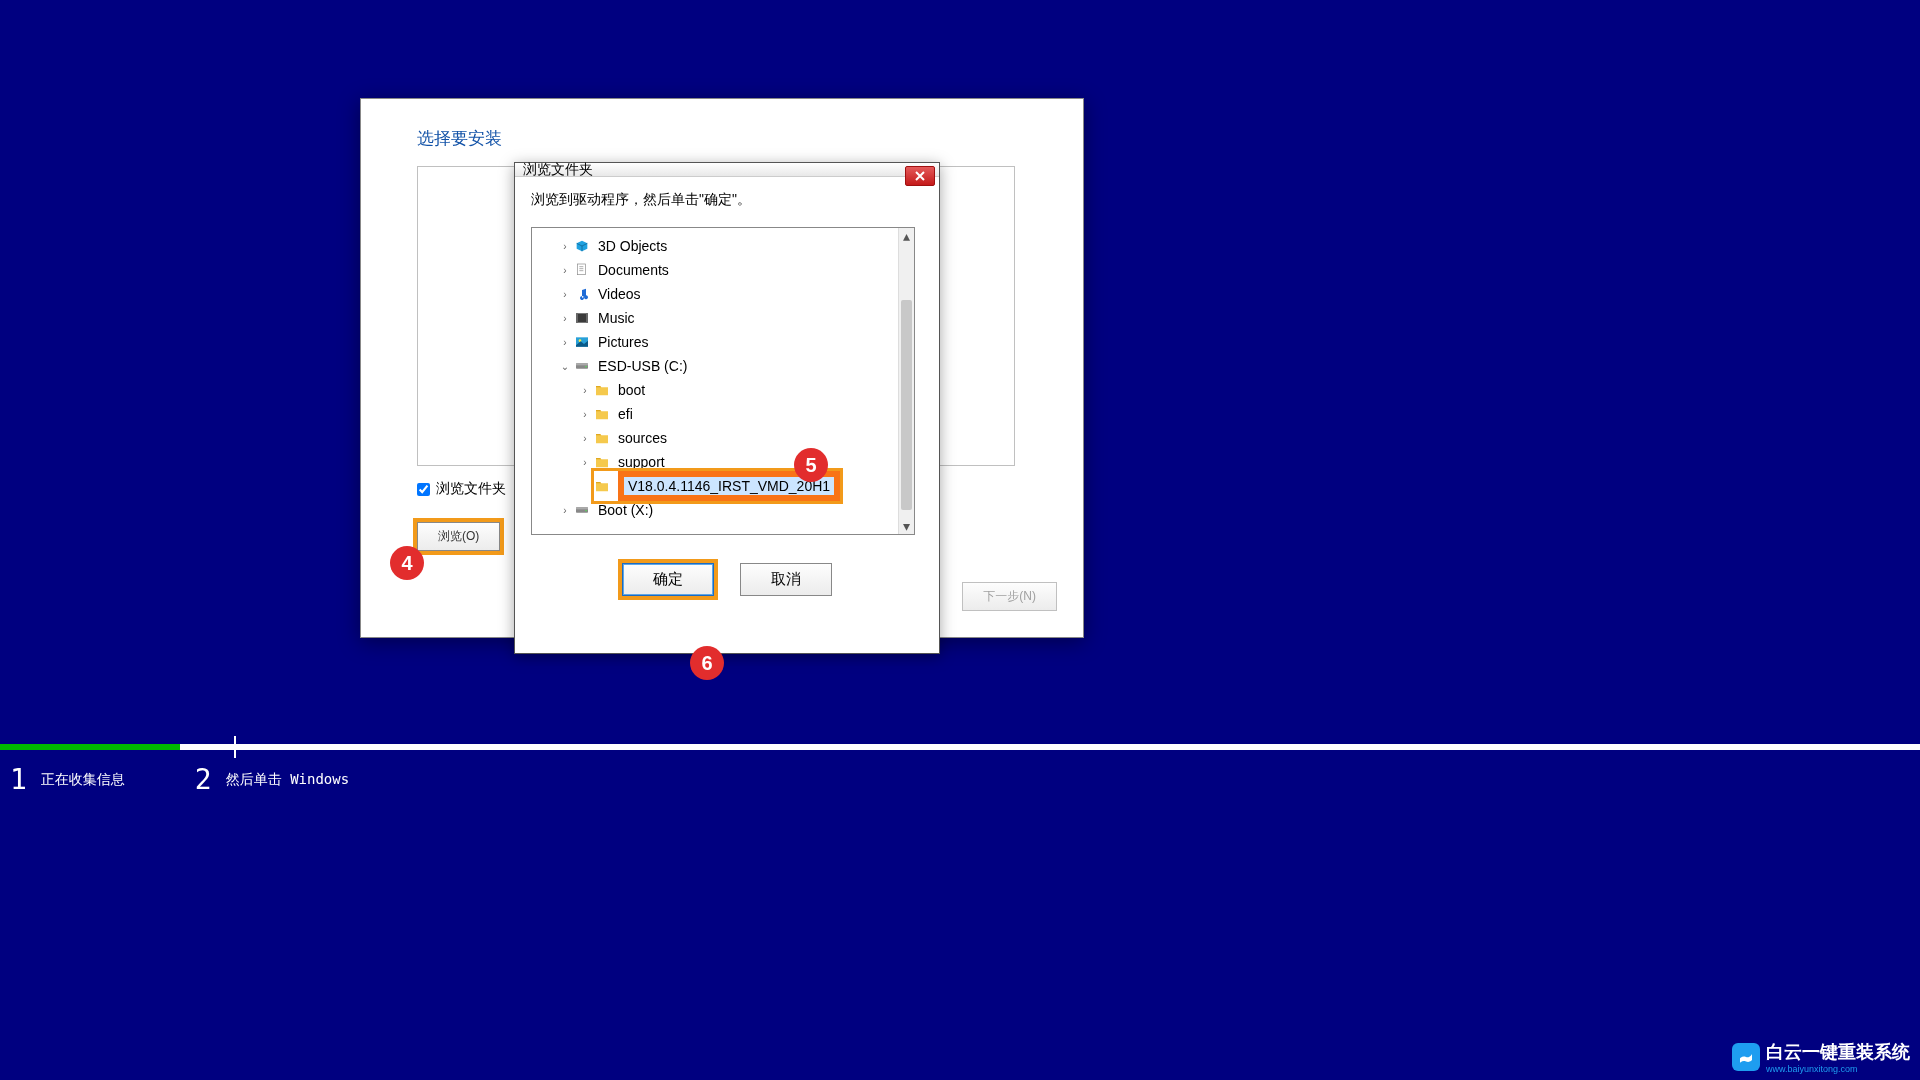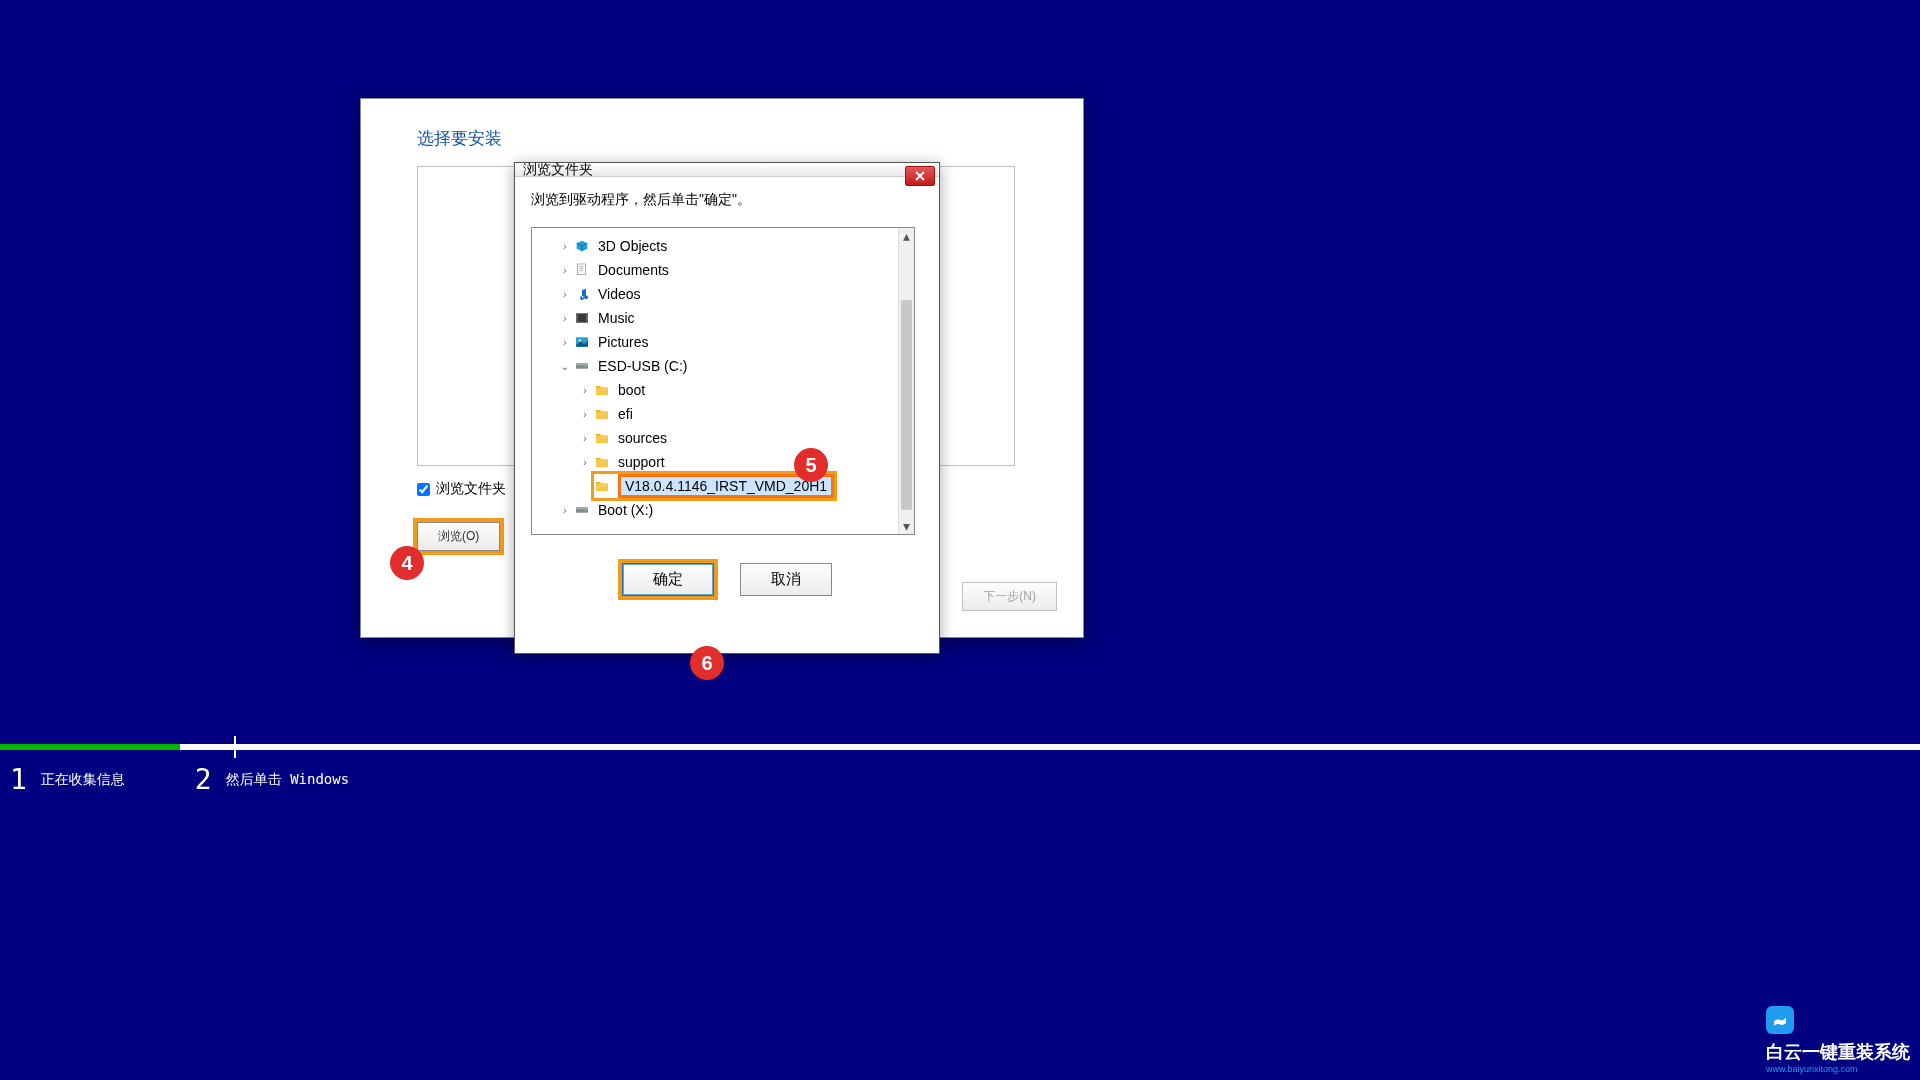--- a/index.html
+++ b/index.html
@@ -162,21 +162,21 @@
     padding: 6px 0;
   }
   .tree-item {
     display: flex;
     align-items: center;
     height: 24px;
     padding-left: 8px;
   }
   .tree-item.selected .tree-label {
     background: #cce5ff;
-    border: 3px solid #f97316;
+    border: 6px solid #f97316;
     padding: 1px 4px;
   }
   .expander {
     width: 14px;
     display: inline-flex;
     justify-content: center;
     color: #666;
     font-size: 10px;
     margin-right: 2px;
   }
@@ -287,23 +287,23 @@
   }
   .phase-text {
     font-size: 14px;
   }
   
   .watermark {
     position: absolute;
     right: 10px;
     bottom: 6px;
     display: flex;
+    align-items: center;
     gap: 6px;
     color: #fff;
-    flex-direction: column;
   }
   .wm-icon {
     width: 28px; height: 28px;
     background: #1e9df0;
     border-radius: 6px;
     display: flex; align-items: center; justify-content: center;
   }
   .wm-text-main {
     font-size: 18px;
     font-weight: bold;

